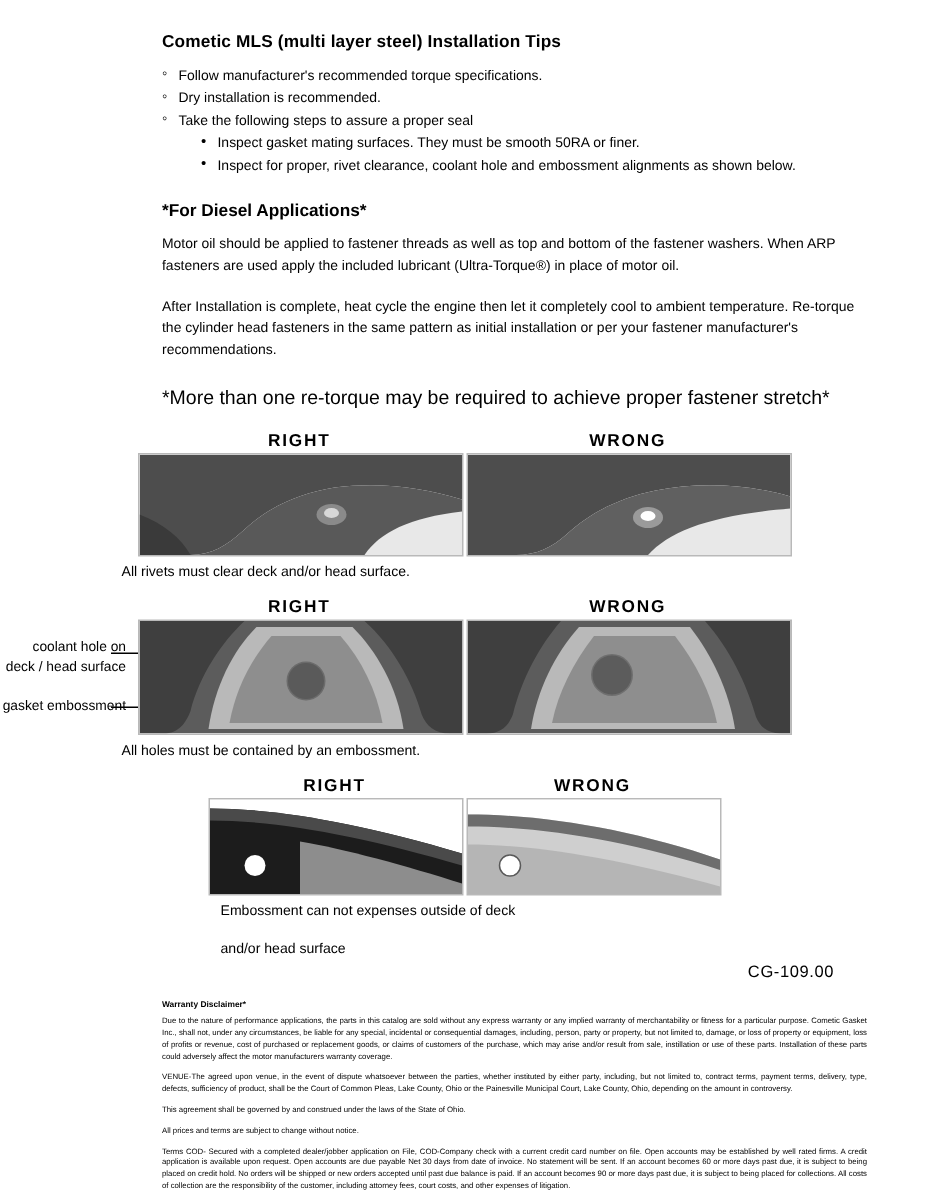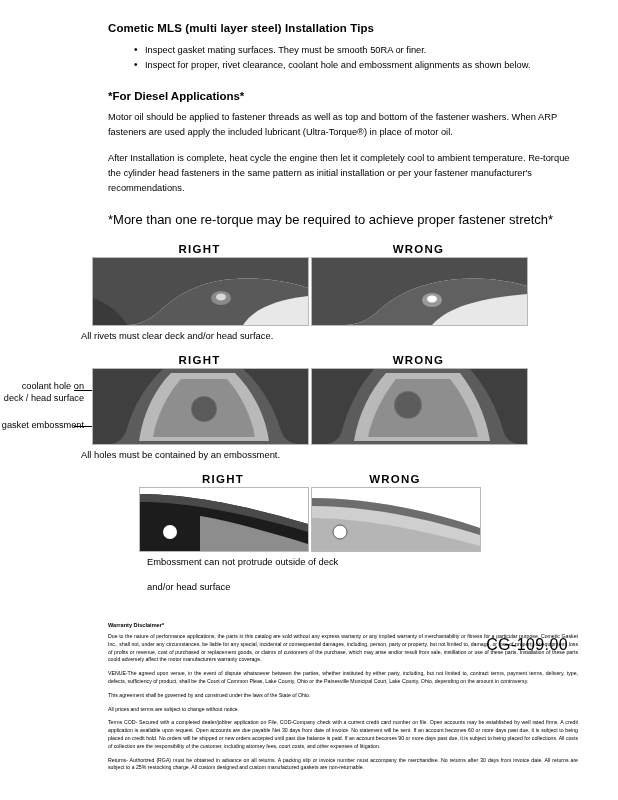--- a/index.html
+++ b/index.html
@@ -166,33 +166,38 @@
     margin: 0 0 5px 0;
   }
   .warranty p {
     font-size: 5.2px;
     line-height: 1.5;
     margin: 0 0 6px 0;
     text-align: justify;
   }
   .docnum {
     position: absolute;
-    right: 50px;
+    right: 62px;
     bottom: 18px;
-    font-size: 16px;
+    font-size: 11px;
     letter-spacing: 0.4px;
   }
 </style>
 </head>
 <body>
 
 <div class="page">
 
   <h1 class="title">Cometic MLS (multi layer steel) Installation Tips</h1>
 
+  <ul class="bullets">
+    <li>Follow manufacturer's recommended torque specifications.</li>
+    <li>Dry installation is recommended.</li>
+    <li>Take the following steps to assure a proper seal</li>
+  </ul>
 
   <ul class="sub-bullets" style="margin-left:92px;">
     <li>Inspect gasket mating surfaces.  They must be smooth 50RA or finer.</li>
     <li>Inspect for proper, rivet clearance, coolant hole and embossment alignments as shown below.</li>
   </ul>
 
   <h2 class="section-title">*For Diesel Applications*</h2>
   <p class="body-text">Motor oil should be applied to fastener threads as well as top and bottom of the fastener washers.  When ARP fasteners are used apply the included lubricant (Ultra-Torque®) in place of motor oil.</p>
   <p class="body-text">After Installation is complete, heat cycle the engine then let it completely cool to ambient temperature. Re-torque the cylinder head fasteners in the same pattern as initial installation or per your fastener manufacturer's recommendations.</p>
   <p class="note">*More than one re-torque may be required to achieve proper fastener stretch*</p>
@@ -303,21 +308,21 @@
             <svg width="168" height="63" viewBox="0 0 168 63" xmlns="http://www.w3.org/2000/svg">
               <rect x="0" y="0" width="168" height="63" fill="#ffffff"></rect>
               <path d="M0,10 C50,10 110,20 168,40 L168,63 L0,63 Z" fill="#cfcfcf"></path>
               <path d="M0,10 C50,10 110,20 168,40 L168,47 C108,28 50,18 0,18 Z" fill="#6d6d6d"></path>
               <path d="M0,30 C50,30 110,42 168,58 L168,63 L0,63 Z" fill="#b5b5b5"></path>
               <circle cx="28" cy="44" r="7" fill="#ffffff" stroke="#5a5a5a" stroke-width="1"></circle>
             </svg>
           </div>
         </div>
       </div>
-      <div class="fig-caption indented">Embossment can not protrude outside of deck</div>
+      <div class="fig-caption indented">Embossment can not expenses outside of deck</div>
       <div class="fig-caption indented" style="margin-top:14px;">and/or head surface</div>
     </div>
 
   </div>
 
   <div class="warranty">
     <h3>Warranty Disclaimer*</h3>
     <p>Due to the nature of performance applications, the parts in this catalog are sold without any express warranty or any implied warranty of merchantability or fitness for a particular purpose.  Cometic Gasket Inc., shall not, under any circumstances, be liable for any special, incidental or consequential damages, including, person, party or property, but not limited to, damage, or loss of property or equipment, loss of profits or revenue, cost of purchased or replacement goods, or claims of customers of the purchase, which may arise and/or result from sale, instillation or use of these parts.  Installation of these parts could adversely affect the motor manufacturers warranty coverage.</p>
     <p>VENUE-The agreed upon venue, in the event of dispute whatsoever between the parties, whether instituted by either party, including, but not limited to, contract terms, payment terms, delivery, type, defects, sufficiency of product, shall be the Court of Common Pleas, Lake County, Ohio or the Painesville Municipal Court, Lake County, Ohio, depending on the amount in controversy.</p>
     <p>This agreement shall be governed by and construed under the laws of the State of Ohio.</p>

